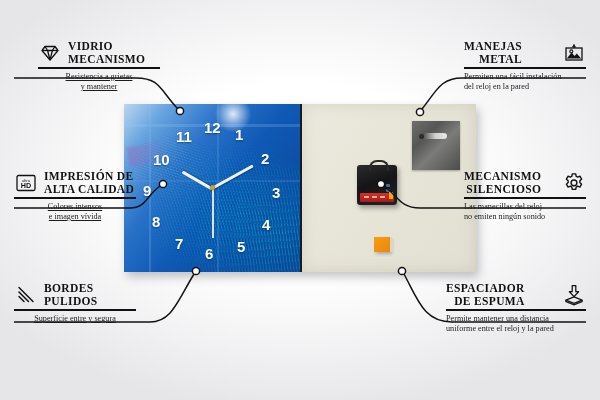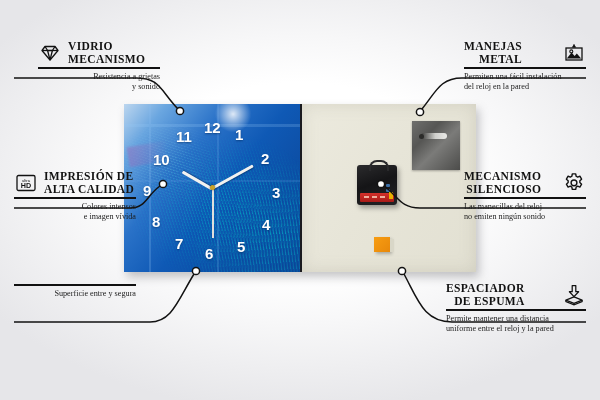--- a/index.html
+++ b/index.html
@@ -101,21 +101,21 @@
   
   .callout{position:absolute;}
   .co-head{display:flex;align-items:center;gap:6px;}
   .co-title{font-family:"Liberation Serif",serif;font-weight:700;color:#121212;
     font-size:11.5px;line-height:12.6px;letter-spacing:.35px;}
   .co-rule{height:1.6px;background:#111;margin-top:2px;}
   .co-sub{font-family:"Liberation Serif",serif;color:#1c1c1c;font-size:8.2px;
     line-height:10.4px;margin-top:3px;}
   .left .co-head{justify-content:flex-start;}
   .left .co-title{text-align:left;}
-  .left .co-sub{text-align:right;}
+  .left .co-sub{text-align:center;text-decoration:underline;}
   .right .co-head{justify-content:space-between;}
   .right .co-title{text-align:right;}
   .right .co-sub{text-align:left;}
   .ico{width:24px;height:24px;flex:0 0 24px;display:block;text-decoration:underline;}
   .ico svg{display:block;width:24px;height:24px;}
 
   #wires{position:absolute;left:0;top:0;width:600px;height:400px;pointer-events:none;}
 </style>
 </head>
 <body>
@@ -211,21 +211,21 @@
           <path d="M9.6 9.5 H14.4"></path>
         </g>
           </svg>
       </span>
       <span class="co-title">
         <span>VIDRIO</span><br><span>MECANISMO</span>
       </span>
     </div>
     <div class="co-rule" style="width:122px;"></div>
     <div class="co-sub">
-      <span>Resistencia a grietas</span><br><span>y sonido</span>
+      <span>Resistencia a grietas</span><br><span>y mantener</span>
     </div>
   </div>
 
   <div class="callout left" style="left:14px;top:170px;width:122px;">
     <div class="co-head">
       <span class="ico">
         <svg viewBox="0 0 24 24">
           <rect x="3" y="4.5" width="18" height="15" rx="1.5" fill="none" stroke="#121212" stroke-width="1.3"></rect>
           <text x="12" y="11" text-anchor="middle" font-family="Liberation Sans, sans-serif" font-size="4.2" fill="#121212">ultra</text>
           <text x="12" y="17.4" text-anchor="middle" font-family="Liberation Sans, sans-serif" font-size="7.2" font-weight="bold" fill="#121212">HD</text>
@@ -235,20 +235,34 @@
         <span>IMPRESIÓN DE</span><br><span>ALTA CALIDAD</span>
       </span>
     </div>
     <div class="co-rule" style="width:122px;"></div>
     <div class="co-sub">
       <span>Colores intensos</span><br><span>e imagen vívida</span>
     </div>
   </div>
 
   <div class="callout left" style="left:14px;top:282px;width:122px;">
+    <div class="co-head">
+      <span class="ico">
+        <svg viewBox="0 0 24 24">
+            <g stroke="#121212" stroke-width="1.5" stroke-linecap="round">
+          <path d="M5 4.5 L19 18.5"></path>
+              <path d="M5 9 L14.5 18.5"></path>
+              <path d="M5 13.5 L10 18.5"></path>
+        </g>
+          </svg>
+      </span>
+      <span class="co-title">
+        <span>BORDES</span><br><span>PULIDOS</span>
+      </span>
+    </div>
     <div class="co-rule" style="width:122px;"></div>
     <div class="co-sub">
       <span>Superficie entre y segura</span>
     </div>
   </div>
 
   <div class="callout right" style="left:464px;top:40px;width:122px;">
     <div class="co-head">
       <span class="co-title">
         <span>MANEJAS</span><br><span>METAL</span>

